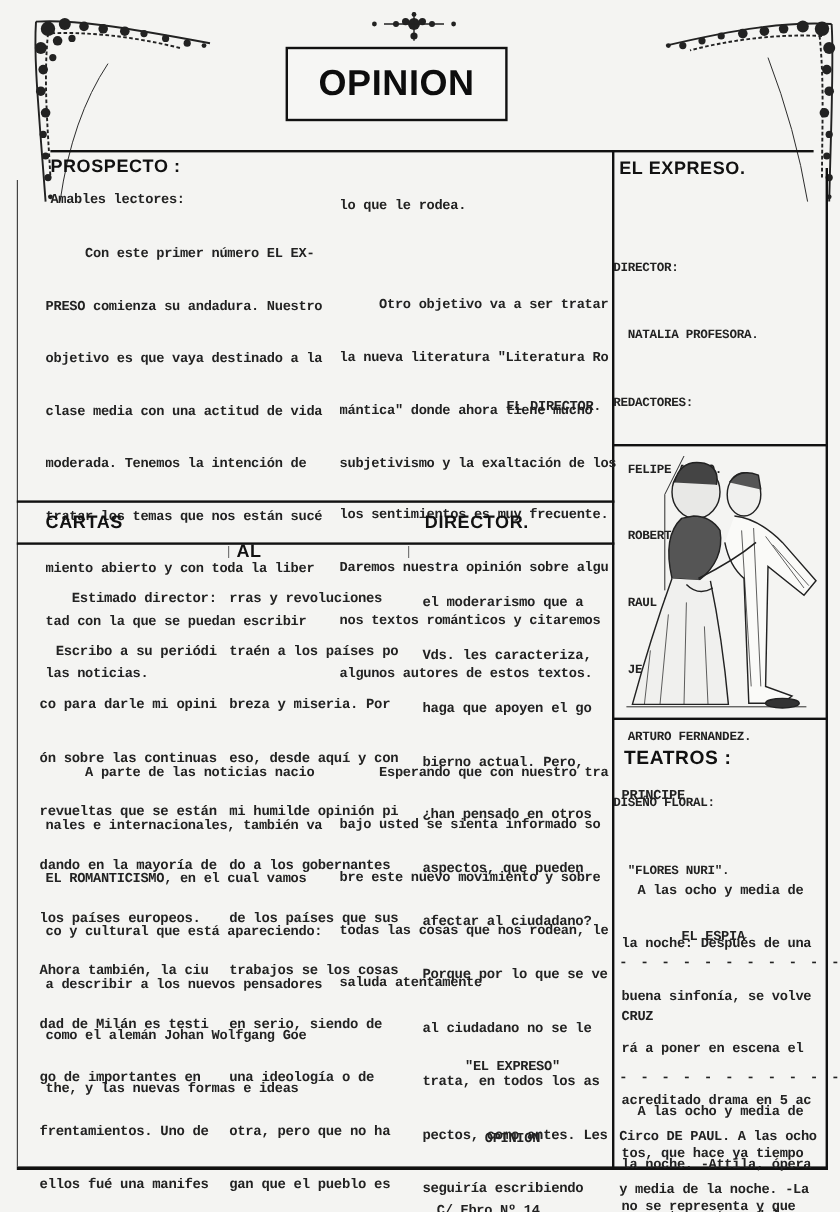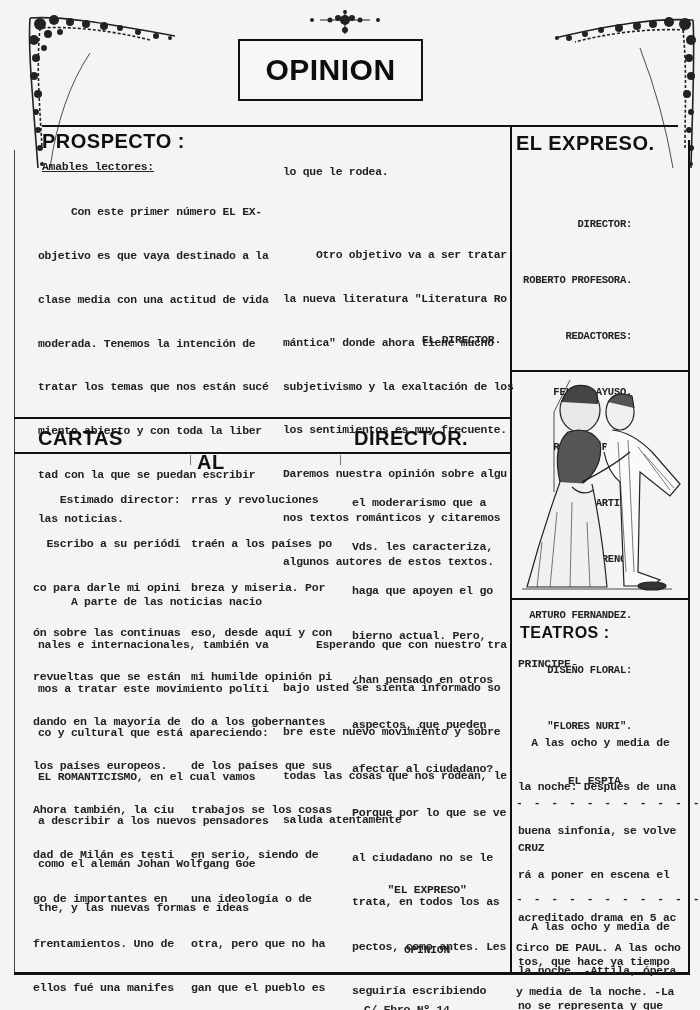--- a/index.html
+++ b/index.html
@@ -16,21 +16,21 @@
     display: flex; align-items: center; justify-content: center;
   }
   .title-box span {
     font-family: "Liberation Sans", "DejaVu Sans", sans-serif;
     font-weight: bold; font-size: 30px; letter-spacing: 0.5px; color: #0d0d0d;
   }
   .line { position: absolute; background: #111; }
   .hd {
     position: absolute;
     font-family: "Liberation Sans", "DejaVu Sans", sans-serif;
-    font-weight: bold; font-size: 20px; color: #111; letter-spacing: 0.5px;
+    font-weight: bold; font-size: 15px; color: #111; letter-spacing: 0.5px;
   }
   .txt {
     position: absolute; font-size: 11.4px; line-height: 14.6px;
     font-weight: bold; color: #222; white-space: pre; letter-spacing: -0.25px;
   }
   .txt p { margin: 0; white-space: pre; }
   .txt .gap { height: 10px; }
   .staff { font-size: 10.5px; line-height: 18.6px; }
   .dashes { letter-spacing: 2px; }
   .center { text-align: center; }
@@ -128,36 +128,36 @@
 <div class="line" style="left:14px;top:452px;width:498px;height:2px"></div>
 <div class="line" style="left:190px;top:455px;width:1px;height:10px;background:#777"></div>
 <div class="line" style="left:340px;top:455px;width:1px;height:10px;background:#777"></div>
 <div class="line" style="left:510px;top:370px;width:180px;height:2px"></div>
 <div class="line" style="left:510px;top:598px;width:180px;height:2px"></div>
 
 <div class="hd" style="left:42px;top:130px;">
   <span>PROSPECTO</span>
   <span>:</span>
 </div>
-<div class="txt" style="left:42px;top:160px;text-decoration:underline;">Amables lectores:</div>
+<div class="txt" style="left:42px;top:160px;">Amables lectores:</div>
 <div class="txt" style="left:38px;top:176px;">
   <p>     Con este primer número EL EX-</p>
+  <p>PRESO comienza su andadura. Nuestro</p>
   <p>objetivo es que vaya destinado a la</p>
   <p>clase media con una actitud de vida</p>
   <p>moderada. Tenemos la intención de</p>
   <p>tratar los temas que nos están sucé</p>
   <p>miento abierto y con toda la liber</p>
   <p>tad con la que se puedan escribir</p>
   <p>las noticias.</p>
   <div class="gap"></div>
   <p>     A parte de las noticias nacio</p>
   <p>nales e internacionales, también va</p>
-  <p>mos a tratar este movimiento políti</p>
+  <p>EL ROMANTICISMO, en el cual vamos</p>
   <p>co y cultural que está apareciendo:</p>
-  <p>EL ROMANTICISMO, en el cual vamos</p>
   <p>a describir a los nuevos pensadores</p>
   <p>como el alemán Johan Wolfgang Goe</p>
   <p>the, y las nuevas formas e ideas</p>
   
 </div>
 <div class="txt" style="left:283px;top:136px;">
   <p>lo que le rodea.</p>
   <div class="gap"></div>
   <p>     Otro objetivo va a ser tratar</p>
   <p>la nueva literatura "Literatura Ro</p>
@@ -172,23 +172,23 @@
   <p>bajo usted se sienta informado so</p>
   <p>bre este nuevo movimiento y sobre</p>
   <p>todas las cosas que nos rodean, le</p>
   <p>saluda atentamente</p>
 </div>
 <div class="txt" style="left:422px;top:333px;">EL DIRECTOR.</div>
 
 <div class="hd" style="left:516px;top:132px;">
   <span>EL EXPRESO</span><span>.</span>
 </div>
-<div class="txt staff" style="left:511px;top:178px;text-align:right;">
+<div class="txt staff" style="left:511px;top:178px;">
   <p>DIRECTOR:</p>
-  <p>  ROBERTO PROFESORA.</p>
+  <p>  NATALIA PROFESORA.</p>
   <p>REDACTORES:</p>
   <p>  FELIPE AYUSO.</p>
   <p>  ROBERTO RICO.</p>
   <p>  RAUL MARTIN.</p>
   <p>  JESUS MORENO.</p>
   <p>  ARTURO FERNANDEZ.</p>
   <p>DISEÑO FLORAL:</p>
   <p>  "FLORES NURI".</p>
 </div>
 

